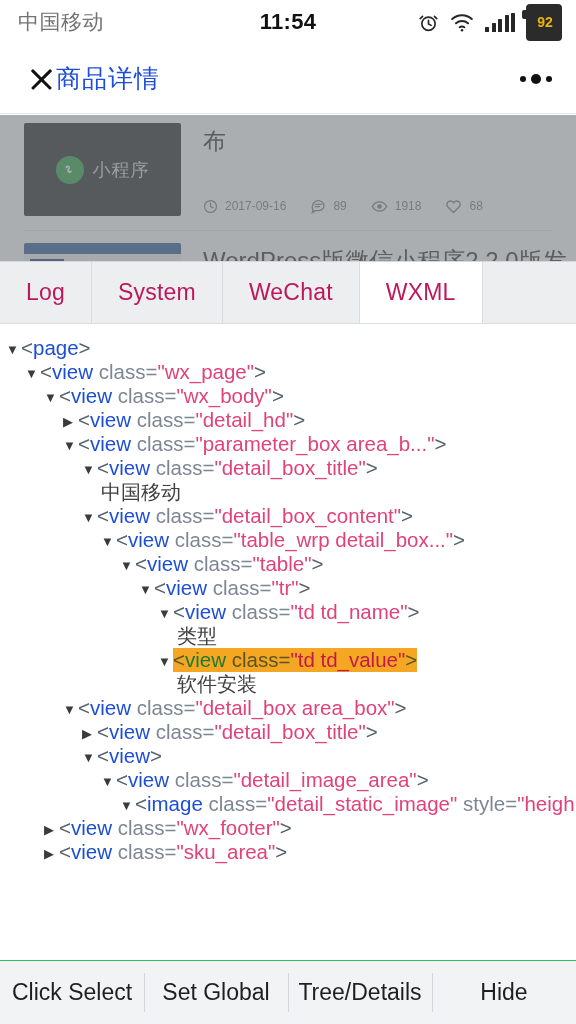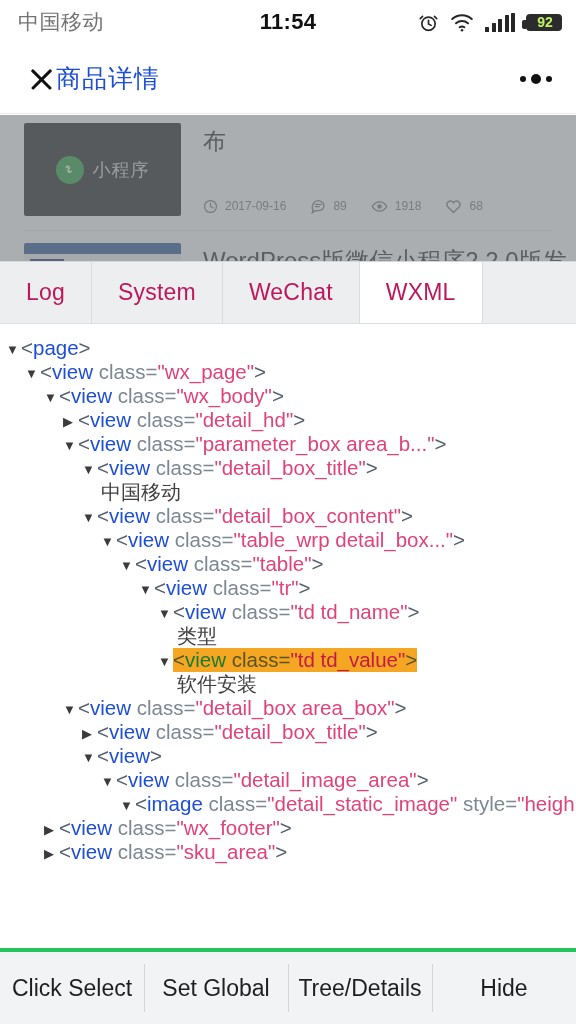--- a/index.html
+++ b/index.html
@@ -59,25 +59,25 @@
   .ic-wifi  { width: 24px; height: 19px; display:block; }
   .ic-signal { display: flex; align-items: flex-end; gap: 2.5px; height: 19px; }
   .ic-signal i { display:block; width: 4px; background:#262626; border-radius:0.5px; }
   .ic-signal i:nth-child(1){height:5px;}
   .ic-signal i:nth-child(2){height:9px;}
   .ic-signal i:nth-child(3){height:13px;}
   .ic-signal i:nth-child(4){height:17px;}
   .ic-signal i:nth-child(5){height:19px;}
   .battery {
     position: relative;
-    height: 17px;
+    height: 37px;
     min-width: 36px;
     border-radius: 4px;
     background: #2b2b2b;
-    color: #bef264;
+    color: #eab308;
     font-size: 14px;
     font-weight: bold;
     display: flex;
     align-items: center;
     justify-content: center;
     padding: 0 4px 0 6px;
   }
   .battery:before {
     content:"";
     position:absolute;
@@ -298,23 +298,23 @@
     font-size: 20px;
   }
   .node-inner {
     display: inline-flex;
     align-items: baseline;
   }
 
   
   .bottombar {
     flex: 0 0 auto;
-    height: 76px;
+    height: 64px;
     background: #f2f3f5;
-    border-top: 4px solid #22c55e;
+    border-top: 1px solid #22c55e;
     display: flex;
     align-items: stretch;
   }
   .bb-btn {
     flex: 1 1 0;
     display: flex;
     align-items: center;
     justify-content: center;
     font-size: 23px;
     color: #1f1f1f;

